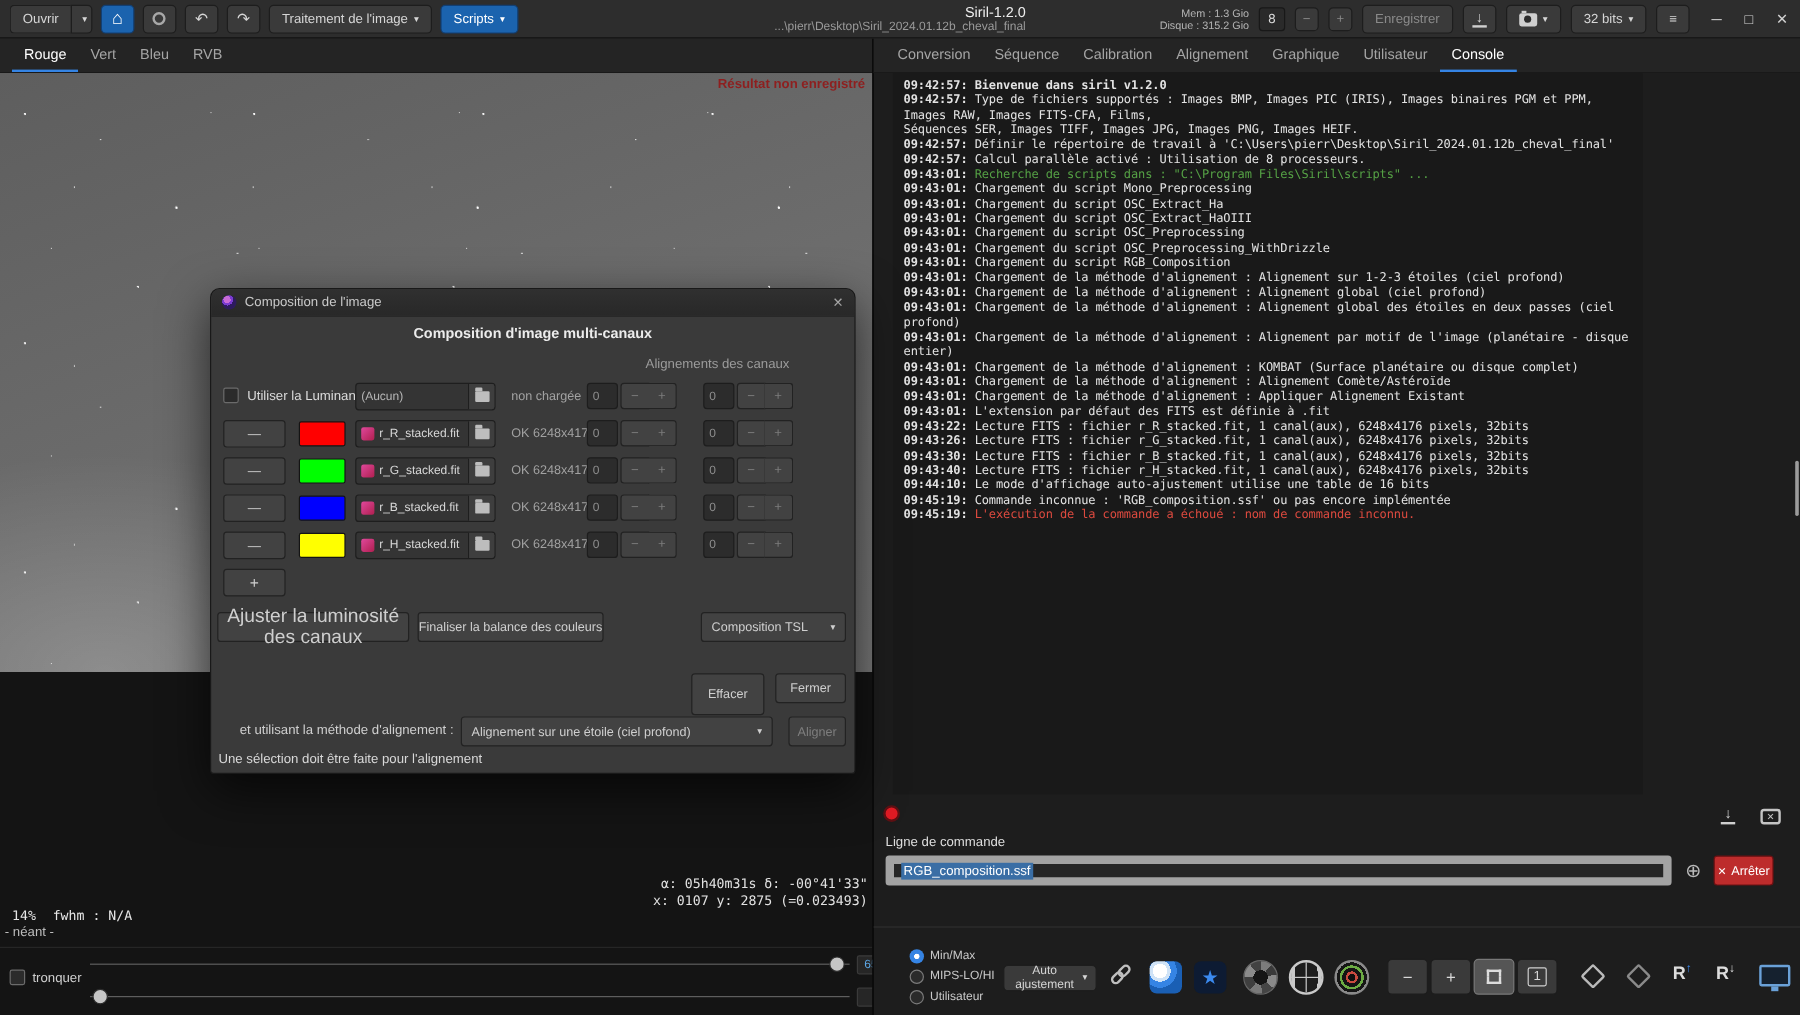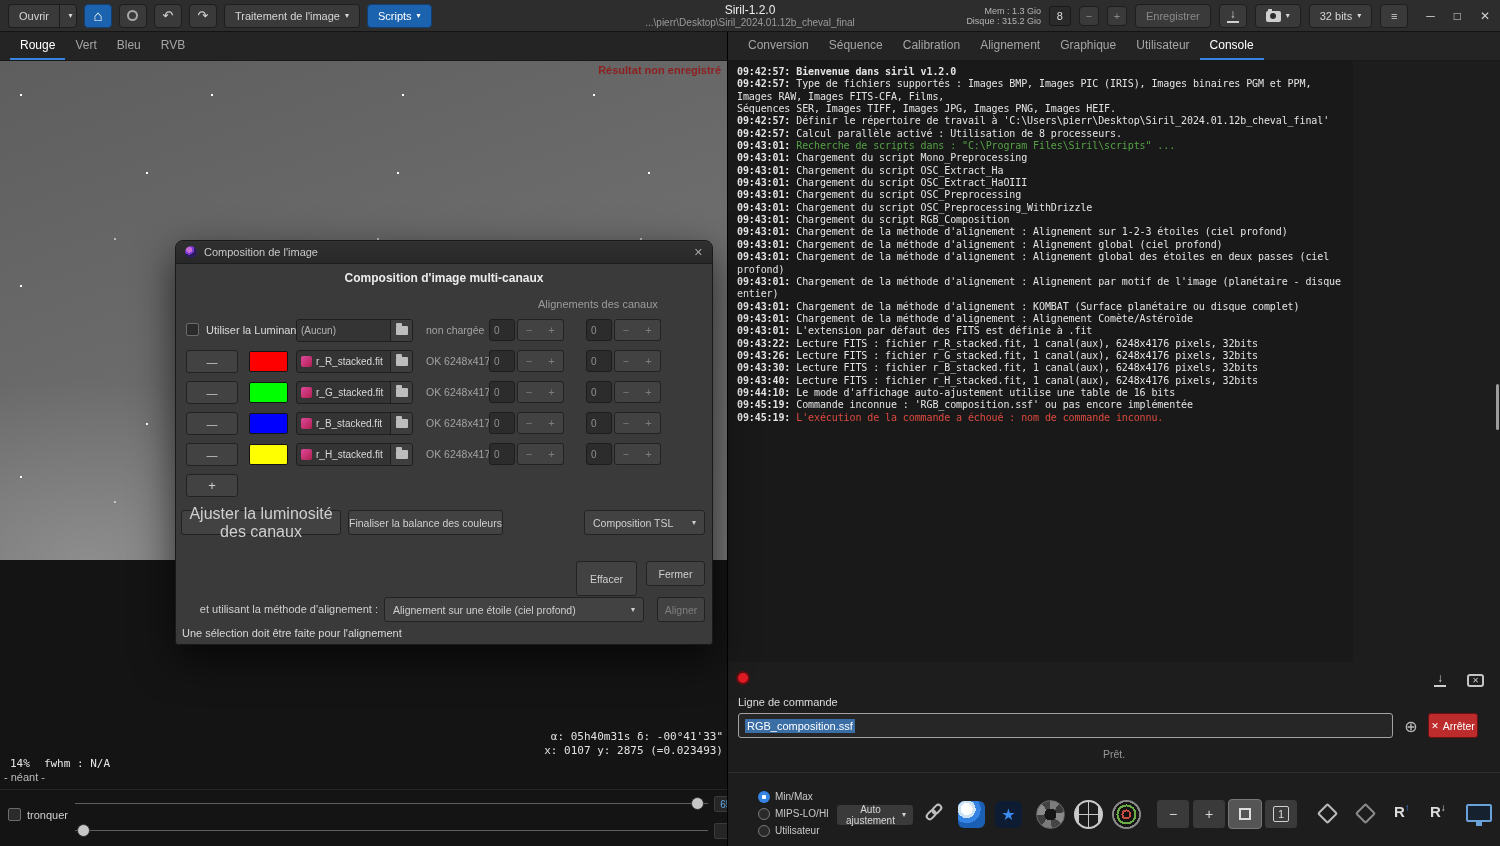--- a/index.html
+++ b/index.html
@@ -13,21 +13,21 @@
 .btn{background:#3a3a3a;border:1px solid #1d1d1d;border-radius:4px;color:#d6d6d6;font-size:11px;display:inline-flex;align-items:center;justify-content:center;height:24px;padding:0 10px}
 .btn.icon-only{padding:0;width:28px}
 .btn.blue{background:#1b63ae;border-color:#123f73;color:#fff}
 .btn-pair{display:inline-flex}
 .btn-pair .btn:first-child{border-radius:4px 0 0 4px;border-right:0}
 .btn-pair .btn:last-child{border-radius:0 4px 4px 0;width:18px;padding:0}
 .caret{font-size:8px;margin-left:5px;line-height:1}
 .ring-ico{width:11px;height:11px;border:2px solid #a8a8a8;border-radius:50%;display:inline-block}
 .home-glyph{font-size:15px;line-height:1}
 .arrow-glyph{font-size:13px}
-.tb-center{position:absolute;left:50%;top:3px;transform:translateX(-50%);text-align:center}
+.tb-center{position:absolute;left:50%;top:3px;transform:translateX(-50%);text-align:right}
 .tb-title{font-size:12px;color:#ededed;line-height:14px}
 .tb-sub{font-size:10px;color:#9a9a9a;line-height:12px}
 .tb-right{position:absolute;right:6px;top:0;height:32px;display:flex;align-items:center;gap:8px}
 .mem-block{font-size:9px;color:#b5b5b5;text-align:right;line-height:10px}
 .mini-entry{width:22px;height:20px;background:#2a2a2a;border:1px solid #181818;border-radius:3px;color:#ddd;font-size:11px;display:flex;align-items:center;justify-content:center}
 .btn.sm{height:20px;width:20px;padding:0;color:#8a8a8a}
 .btn.disabled{color:#8a8a8a}
 .dl-ico{position:relative;width:12px;height:13px;display:inline-block}
 .dl-ico .a{position:absolute;left:0;top:-3px;width:12px;text-align:center;font-size:12px;color:#cfcfcf}
 .dl-ico .b{position:absolute;left:0;bottom:0;width:12px;height:2px;background:#cfcfcf}
@@ -65,32 +65,32 @@
 .coords{position:absolute;right:4px;top:698px;text-align:right;font-family:"DejaVu Sans Mono",monospace;font-size:11px;line-height:14px;color:#e2e2e2}
 .bottom-sep{position:absolute;left:0;right:0;top:757px;border-top:1px solid #262626}
 .tronquer-row{position:absolute;left:8px;top:776px;display:flex;align-items:center;gap:6px;font-size:11px;color:#cfcfcf}
 .checkbox{width:13px;height:13px;background:#2b2b2b;border:1px solid #6b6b6b;border-radius:2px;display:inline-block}
 .hslider{position:absolute;left:75px;width:633px;height:13px}
 .hslider .track{position:absolute;left:0;right:0;top:6px;height:1px;background:#5e5e5e}
 .hslider .knob{position:absolute;top:0;width:13px;height:13px;border-radius:50%;background:#c6c6c6;border:1px solid #2e2e2e}
 .val-entry{position:absolute;left:714px;width:38px;height:16px;background:#262626;border:1px solid #3a3a3a;border-radius:2px;font-size:10px;display:flex;align-items:center;justify-content:flex-end;padding:0 3px}
 
 
-.console-log{position:absolute;left:0;top:29px;width:625px;height:601px;background:#191919;padding:5px 4px 5px 9px;font-family:"DejaVu Sans Mono","Liberation Mono",monospace;font-size:10px;line-height:12.35px;color:#e3e3e3;overflow:hidden;letter-spacing:-0.1px}
+.console-log{position:absolute;left:16px;top:29px;width:625px;height:601px;background:#191919;padding:5px 4px 5px 9px;font-family:"DejaVu Sans Mono","Liberation Mono",monospace;font-size:10px;line-height:12.35px;color:#e3e3e3;overflow:hidden;letter-spacing:-0.1px}
 .log-line{white-space:normal}
 .log-line .lt{font-weight:bold}
 .log-line.green .lm{color:#55a145}
 .log-line.red .lm{color:#dd4a3f}
 .log-line.bold .lm{font-weight:bold}
 .scroll-thumb{position:absolute;right:1px;top:352px;width:3px;height:46px;background:#9c9c9c;border-radius:2px}
 .rec-dot{position:absolute;left:8px;top:639px;width:14px;height:14px;border-radius:50%;background:#e01b24;border:2px solid #5e1013}
 .export-ico{position:absolute;right:54px;top:642px}
 .clear-ico{position:absolute;right:16px;top:642px;width:17px;height:13px;border:2px solid #c4c4c4;border-radius:3px;display:flex;align-items:center;justify-content:center;font-size:8px;color:#c4c4c4;line-height:1}
 .cmd-label{position:absolute;left:10px;top:664px;font-size:11px;color:#dedede}
-.cmd-input{position:absolute;left:10px;top:681px;width:655px;height:25px;background:#262626;border:1px solid #a3a3a3;border-radius:3px;display:flex;align-items:center;padding:0 6px;font-size:11px}
+.cmd-input{position:absolute;left:10px;top:681px;width:655px;height:25px;background:#262626;border:7px solid #a3a3a3;border-radius:3px;display:flex;align-items:center;padding:0 6px;font-size:11px}
 .cmd-sel{background:#3a6ea5;color:#fff;padding:1px 2px}
 .globe-btn{position:absolute;left:672px;top:683px;width:22px;height:22px;display:flex;align-items:center;justify-content:center;color:#b9b9b9;font-size:16px}
 .stop-btn{position:absolute;left:700px;top:681px;width:50px;height:25px;background:#bd2c2c;border:1px solid #6e1012;border-radius:3px;color:#fff;font-size:10.5px;display:flex;align-items:center;justify-content:center;gap:4px}
 .stop-x{font-size:9px}
 .pret{position:absolute;left:0;right:0;top:716px;text-align:center;font-size:10.5px;color:#989898}
 .rdiv{position:absolute;left:0;right:0;top:740px;border-top:1px solid #2f2f2f}
 
 
 .radio-row{position:absolute;left:30px;display:flex;gap:5px;align-items:center;font-size:10px;color:#c9c9c9;height:13px}
 .radio{width:12px;height:12px;border-radius:50%;border:1px solid #7a7a7a;background:#2a2a2a;flex:0 0 auto}
@@ -297,20 +297,21 @@
         <div class="log-line"><span class="lt">09:43:01:</span><span class="lm"> Chargement du script OSC_Extract_HaOIII</span></div>
         <div class="log-line"><span class="lt">09:43:01:</span><span class="lm"> Chargement du script OSC_Preprocessing</span></div>
         <div class="log-line"><span class="lt">09:43:01:</span><span class="lm"> Chargement du script OSC_Preprocessing_WithDrizzle</span></div>
         <div class="log-line"><span class="lt">09:43:01:</span><span class="lm"> Chargement du script RGB_Composition</span></div>
         <div class="log-line"><span class="lt">09:43:01:</span><span class="lm"> Chargement de la méthode d'alignement : Alignement sur 1-2-3 étoiles (ciel profond)</span></div>
         <div class="log-line"><span class="lt">09:43:01:</span><span class="lm"> Chargement de la méthode d'alignement : Alignement global (ciel profond)</span></div>
         <div class="log-line"><span class="lt">09:43:01:</span><span class="lm"> Chargement de la méthode d'alignement : Alignement global des étoiles en deux passes (ciel profond)</span></div>
         <div class="log-line"><span class="lt">09:43:01:</span><span class="lm"> Chargement de la méthode d'alignement : Alignement par motif de l'image (planétaire - disque entier)</span></div>
         <div class="log-line"><span class="lt">09:43:01:</span><span class="lm"> Chargement de la méthode d'alignement : KOMBAT (Surface planétaire ou disque complet)</span></div>
         <div class="log-line"><span class="lt">09:43:01:</span><span class="lm"> Chargement de la méthode d'alignement : Alignement Comète/Astéroïde</span></div>
+        <div class="log-line"><span class="lt">09:43:01:</span><span class="lm"> Chargement de la méthode d'alignement : Appliquer Alignement Existant</span></div>
         <div class="log-line"><span class="lt">09:43:01:</span><span class="lm"> L'extension par défaut des FITS est définie à .fit</span></div>
         <div class="log-line"><span class="lt">09:43:22:</span><span class="lm"> Lecture FITS : fichier r_R_stacked.fit, 1 canal(aux), 6248x4176 pixels, 32bits</span></div>
         <div class="log-line"><span class="lt">09:43:26:</span><span class="lm"> Lecture FITS : fichier r_G_stacked.fit, 1 canal(aux), 6248x4176 pixels, 32bits</span></div>
         <div class="log-line"><span class="lt">09:43:30:</span><span class="lm"> Lecture FITS : fichier r_B_stacked.fit, 1 canal(aux), 6248x4176 pixels, 32bits</span></div>
         <div class="log-line"><span class="lt">09:43:40:</span><span class="lm"> Lecture FITS : fichier r_H_stacked.fit, 1 canal(aux), 6248x4176 pixels, 32bits</span></div>
         <div class="log-line"><span class="lt">09:44:10:</span><span class="lm"> Le mode d'affichage auto-ajustement utilise une table de 16 bits</span></div>
         <div class="log-line"><span class="lt">09:45:19:</span><span class="lm"> Commande inconnue : 'RGB_composition.ssf' ou pas encore implémentée</span></div>
         <div class="log-line red"><span class="lt">09:45:19:</span><span class="lm"> L'exécution de la commande a échoué : nom de commande inconnu.</span></div>
       </div>
     <span class="scroll-thumb"></span>
@@ -328,21 +329,20 @@
     <div class="cmd-input">
       <span class="cmd-sel">RGB_composition.ssf</span>
     </div>
     <span class="globe-btn">
         <span>⊕</span>
       </span>
     <button class="stop-btn">
       <span class="stop-x">✕</span>
       <span>Arrêter</span>
     </button>
-    <div class="pret">Prêt.</div>
     <div class="rdiv"></div>
 
     <div class="radio-row" style="top:758px">
       <span class="radio sel"></span>
       <span>Min/Max</span>
     </div>
     <div class="radio-row" style="top:775px">
       <span class="radio"></span>
       <span>MIPS-LO/HI</span>
     </div>

